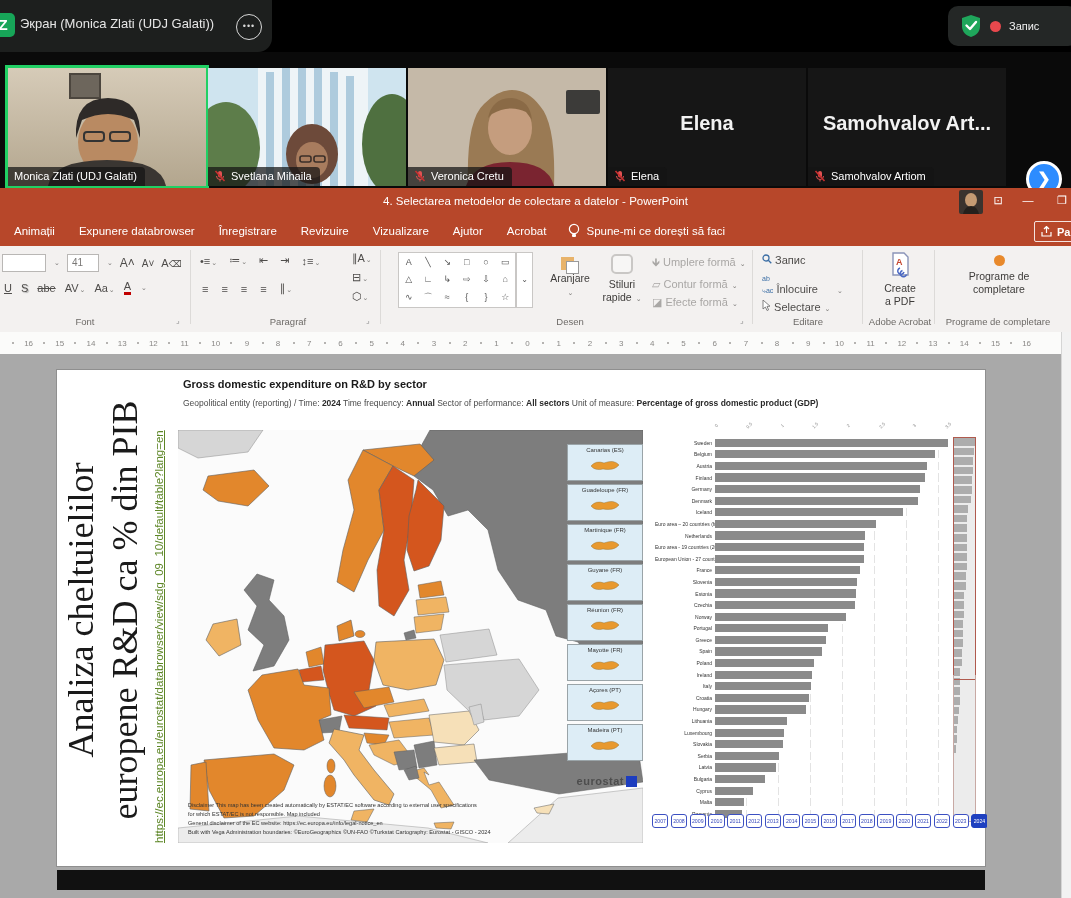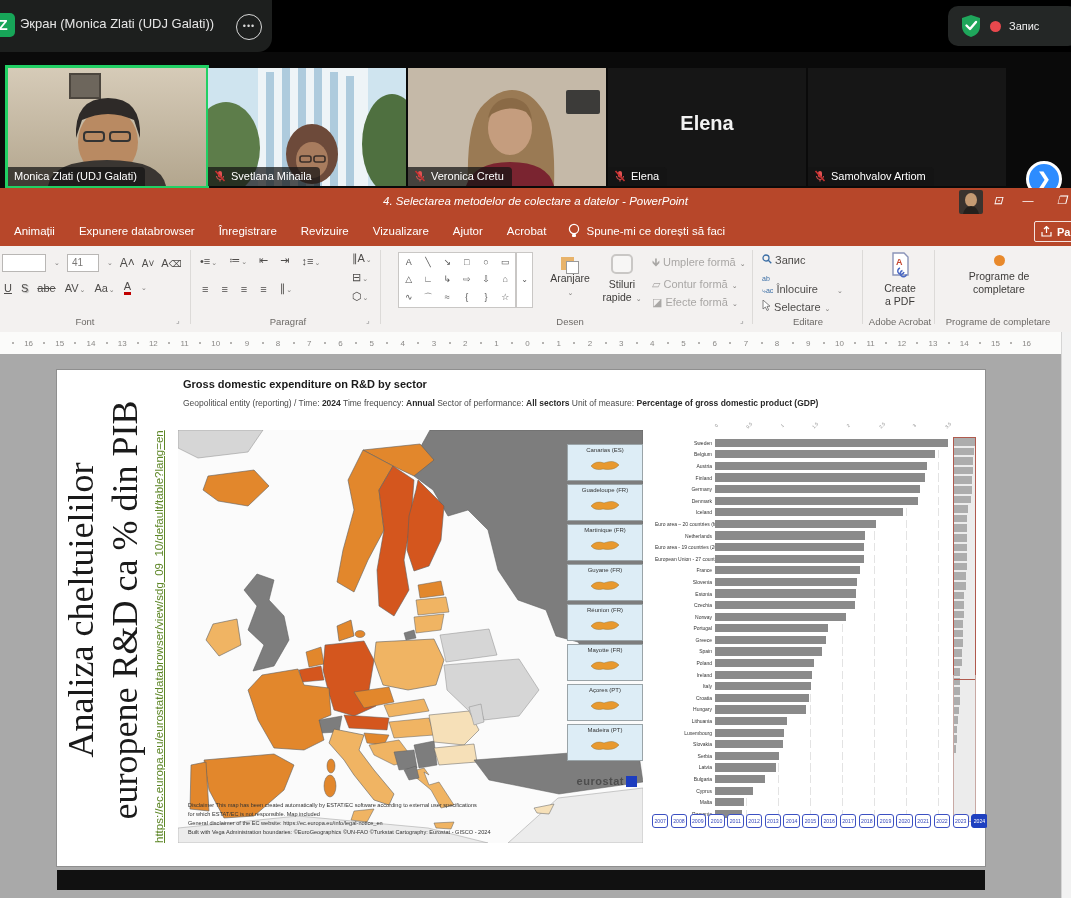--- a/index.html
+++ b/index.html
@@ -221,34 +221,35 @@
         <svg class="mic-muted" viewBox="0 0 12 12">
           <rect x="4" y="1" width="4" height="6.5" rx="2" fill="#e05252"></rect>
           <path d="M2.5 6 Q2.5 9.5 6 9.5 Q9.5 9.5 9.5 6 M6 9.5 V11.5" stroke="#e05252" fill="none"></path>
           <line x1="1.5" y1="1" x2="10.5" y2="11" stroke="#c92f2f" stroke-width="1.6"></line>
         </svg>
         <span>Elena</span>
       </div>
     </div>
 
     <div class="tile" style="left:808px;background:#161616;">
+      <div class="center-name">Samohvalov  Art...</div>
       <div class="name-pill">
         <svg class="mic-muted" viewBox="0 0 12 12">
           <rect x="4" y="1" width="4" height="6.5" rx="2" fill="#e05252"></rect>
           <path d="M2.5 6 Q2.5 9.5 6 9.5 Q9.5 9.5 9.5 6 M6 9.5 V11.5" stroke="#e05252" fill="none"></path>
           <line x1="1.5" y1="1" x2="10.5" y2="11" stroke="#c92f2f" stroke-width="1.6"></line>
         </svg>
         <span>Samohvalov Artiom</span>
       </div>
     </div>
 
     <div id="next-page-btn" class="abs">❯</div>
   </div>
 
-  <div id="pp-titlebar" class="abs" style="background: rgb(183, 71, 42); font-style: italic;">
+  <div id="pp-titlebar" class="abs" style="background: rgb(183, 71, 42);">
     <div id="pp-title" class="abs">4. Selectarea metodelor de colectare a datelor  -  PowerPoint</div>
     <div id="pp-account" class="abs">Monica Zlati</div>
     <div id="pp-avatar" class="abs">
       <svg width="24" height="24">
           <rect width="24" height="24" fill="#3a332e"></rect>
         <ellipse cx="12" cy="10" rx="6" ry="7" fill="#c49a72"></ellipse>
         <path d="M4 24 Q6 16 12 16 Q18 16 20 24 Z" fill="#24201c"></path>
         </svg>
     </div>
     <div class="titlebar-icon abs" style="right:58px;">⊡</div>

